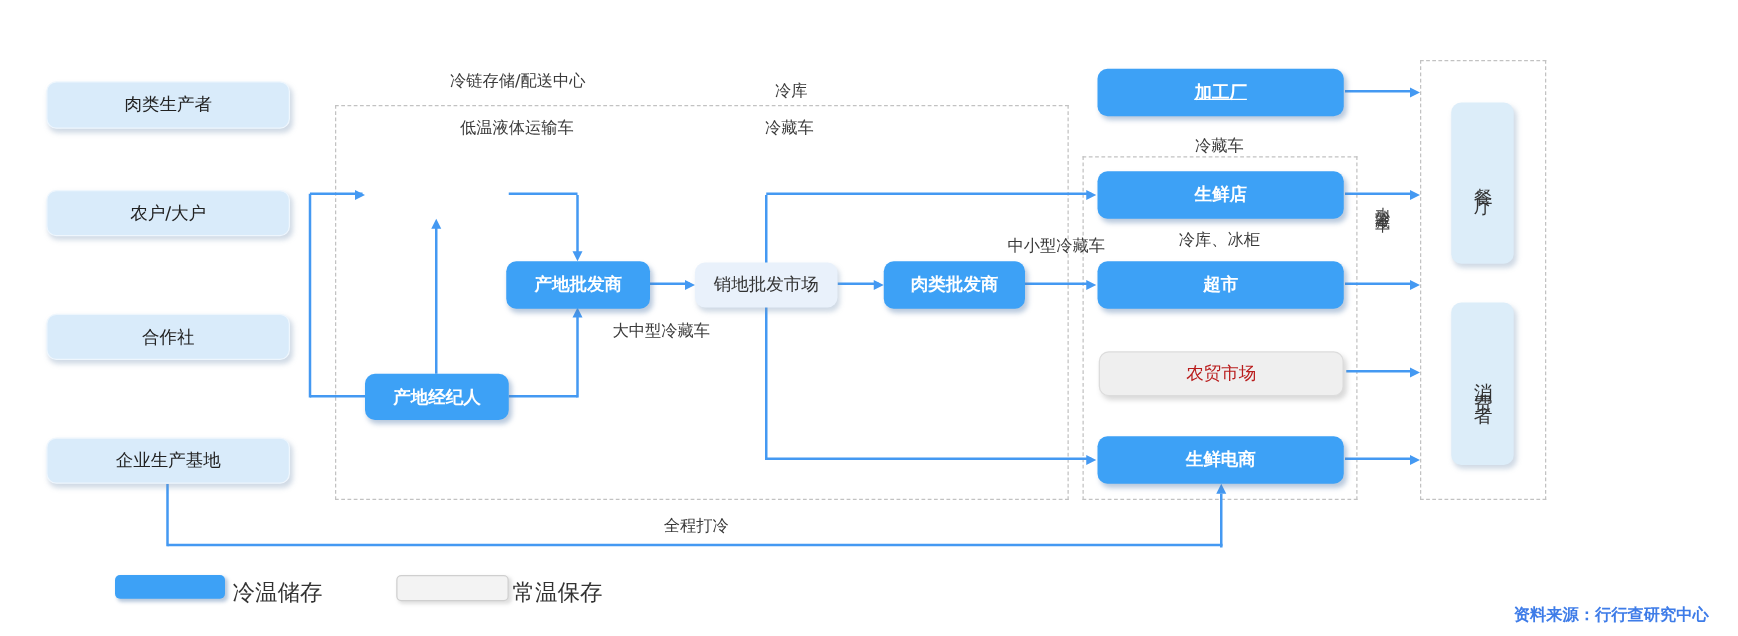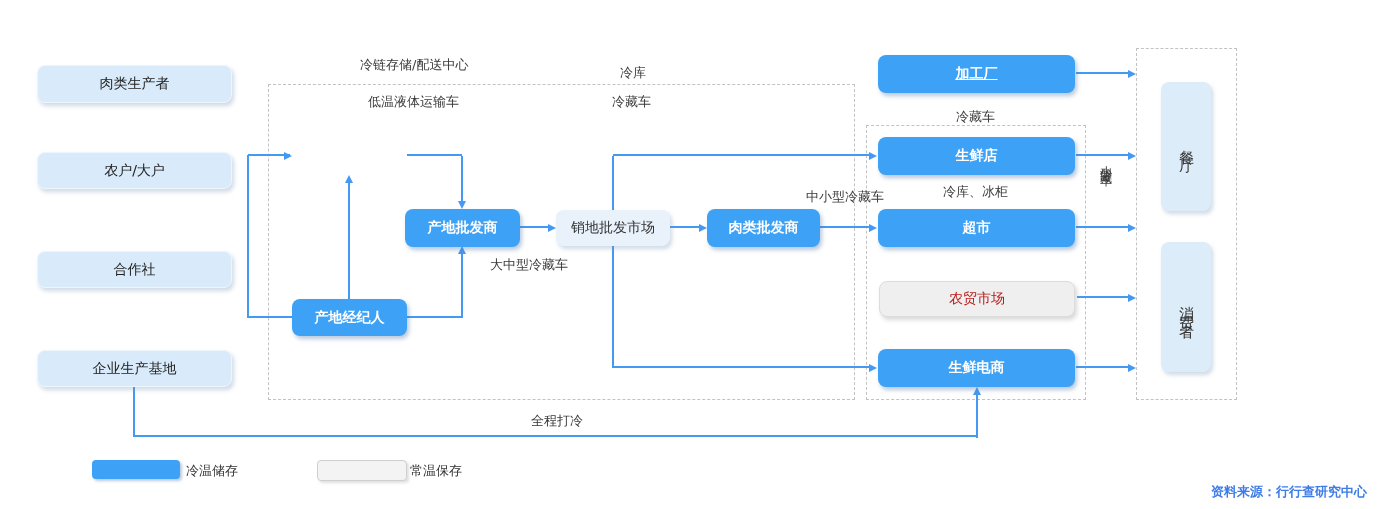--- a/index.html
+++ b/index.html
@@ -57,21 +57,21 @@
   .ln.v{width:2px;}
   .ar{position:absolute;width:0;height:0;z-index:1;}
   .ar.r{border-top:4px solid transparent;border-bottom:4px solid transparent;border-left:8px solid var(--c-arrow);}
   .ar.u{border-left:4px solid transparent;border-right:4px solid transparent;border-bottom:8px solid var(--c-arrow);}
   .ar.d{border-left:4px solid transparent;border-right:4px solid transparent;border-top:8px solid var(--c-arrow);}
   .legend-pill{
     position:absolute;width:88px;height:19px;border-radius:4px;z-index:2;
   }
   .legend-pill.cold{background:var(--c-blue);box-shadow:2px 2px 3px rgba(80,120,170,.4);}
   .legend-pill.normal{background:#f3f3f3;border:1px solid #cfcfcf;box-shadow:2px 2px 3px rgba(130,130,130,.25);}
-  .legend-text{position:absolute;font-size:13px;color:#333;white-space:nowrap;z-index:2;}
+  .legend-text{position:absolute;font-size:18px;color:#333;white-space:nowrap;z-index:2;}
   .source{
     position:absolute;right:23px;top:483px;font-size:13px;font-weight:700;color:var(--c-source);white-space:nowrap;
   }
 </style>
 </head>
 <body>
 
 <div id="stage">
 
 

